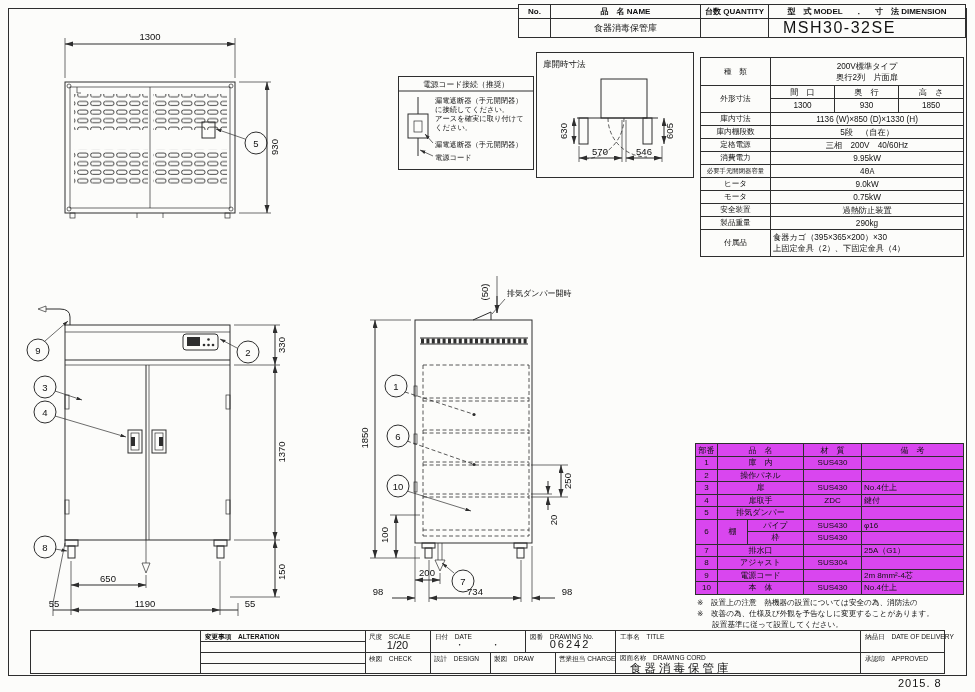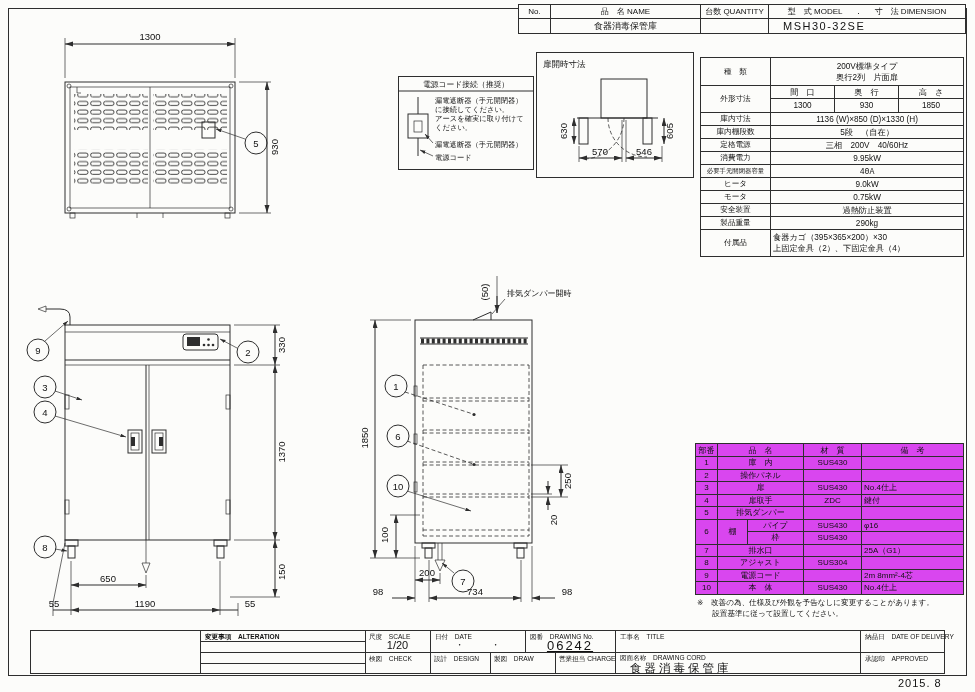--- a/index.html
+++ b/index.html
@@ -17,21 +17,21 @@
   svg text{fill:#111;font-family:"Liberation Sans","DejaVu Sans",sans-serif;}
   .dimt{font-size:9.5px;}
   .smt{font-size:7.3px;}
   .callout{font-size:9.5px;}
   
   table{border-collapse:collapse;table-layout:fixed;}
   td,th{border:1px solid #2e2e2e;padding:0 2px;overflow:hidden;font-weight:normal;}
   .c{text-align:center;}
   .l{text-align:left;}
   #header-table{font-size:8px;}
-  #header-table .hv{font-size:8px;font-weight:normal;}
+  #header-table .hv{font-size:8px;font-weight:bold;}
   #spec-table{font-size:8.2px;}
   #spec-table .lbl{font-size:7.6px;text-align:center;}
   #parts-table{font-size:8px;}
   
   .tb-line{position:absolute;background:#2e2e2e;}
   .tb-lab{position:absolute;font-size:6.6px;white-space:nowrap;}
   .tb-val{position:absolute;white-space:nowrap;}
   #notes{font-size:7.6px;line-height:11px;white-space:nowrap;}
   #issue-date{font-size:11px;letter-spacing:1px;}
   #logo-mark{position:absolute;left:4px;top:16px;width:26px;height:15px;}
@@ -58,21 +58,21 @@
       <td class="c hv">
         <span>型　式 MODEL</span>
         <span style="padding:0 10px;">．</span>
         <span>寸　法 DIMENSION</span>
       </td>
     </tr>
     <tr style="height:15px;">
       <td></td>
       <td class="c" style="font-size:9px;">食器消毒保管庫</td>
       <td></td>
-      <td class="l" style="font-size:11px;letter-spacing:1.5px;padding-left:14px;">MSH30-32SE</td>
+      <td class="l" style="font-size:16px;letter-spacing:1.5px;padding-left:14px;">MSH30-32SE</td>
     </tr>
   </tbody>
     </table>
 
   <svg class="abs" style="left:25px;top:22px;" width="300" height="235" viewBox="0 0 300 235">
     <defs>
       <marker id="pA" markerWidth="9" markerHeight="7" refX="8" refY="2.5" orient="auto">
           <path d="M0,0L8,2.5L0,5z" fill="#2e2e2e"></path>
         </marker>
       <marker id="pB" markerWidth="9" markerHeight="7" refX="8" refY="2.5" orient="auto-start-reverse">
@@ -518,20 +518,21 @@
     <tr style="height:12.5px;">
       <td class="c">10</td>
       <td class="c" colspan="2">本　体</td>
       <td class="c">SUS430</td>
       <td class="l">No.4仕上</td>
     </tr>
   </tbody>
     </table>
 
   <div id="notes" class="abs" style="left:697px;top:597px;width:266px;">
+    <div class="nw">※　設置上の注意　熱機器の設置については安全の為、消防法の</div>
     <div class="nw">※　改善の為、仕様及び外観を予告なしに変更することがあります。</div>
     <div class="nw">　　設置基準に従って設置してください。</div>
   </div>
 
   <div class="abs" style="left:30px;top:630px;width:915px;height:44px;">
 
     <div class="tb-line" style="left:0;top:0;width:915px;height:1px;"></div>
     <div class="tb-line" style="left:0;top:43px;width:915px;height:1px;"></div>
     <div class="tb-line" style="left:0;top:0;width:1px;height:44px;"></div>
     <div class="tb-line" style="left:914px;top:0;width:1px;height:44px;"></div>
@@ -548,21 +549,21 @@
     <div class="tb-line" style="left:525px;top:22px;width:1px;height:22px;"></div>
 
 
     <div class="tb-lab" style="left:175px;top:2.5px;font-weight:bold;">変更事項　ALTERATION</div>
 
     <div class="tb-lab" style="left:339px;top:2.5px;">尺度　SCALE</div>
     <div class="tb-val" style="left:335px;top:9px;width:65px;text-align:center;font-size:11px;">1/20</div>
     <div class="tb-lab" style="left:405px;top:2.5px;">日付　DATE</div>
     <div class="tb-val" style="left:400px;top:9px;width:95px;text-align:center;font-size:9px;">・　　　・</div>
     <div class="tb-lab" style="left:500px;top:2.5px;">図番　DRAWING No.</div>
-    <div class="tb-val" style="left:495px;top:8px;width:90px;text-align:center;font-size:13px;letter-spacing:2px;text-decoration:underline;">06242</div>
+    <div class="tb-val" style="left:495px;top:8px;width:90px;text-align:center;font-size:11px;letter-spacing:2px;">06242</div>
 
     <div class="tb-lab" style="left:339px;top:24.5px;">検図　CHECK</div>
     <div class="tb-lab" style="left:404px;top:24.5px;">設計　DESIGN</div>
     <div class="tb-lab" style="left:464px;top:24.5px;">製図　DRAW</div>
     <div class="tb-lab" style="left:529px;top:24.5px;">営業担当 CHARGE</div>
 
     <div class="tb-lab" style="left:590px;top:2.5px;">工事名　TITLE</div>
     <div class="tb-lab" style="left:590px;top:24px;">図面名称　DRAWING CORD</div>
     <div class="tb-val" style="left:600px;top:30.5px;font-size:11.5px;letter-spacing:3px;">食器消毒保管庫</div>
 

